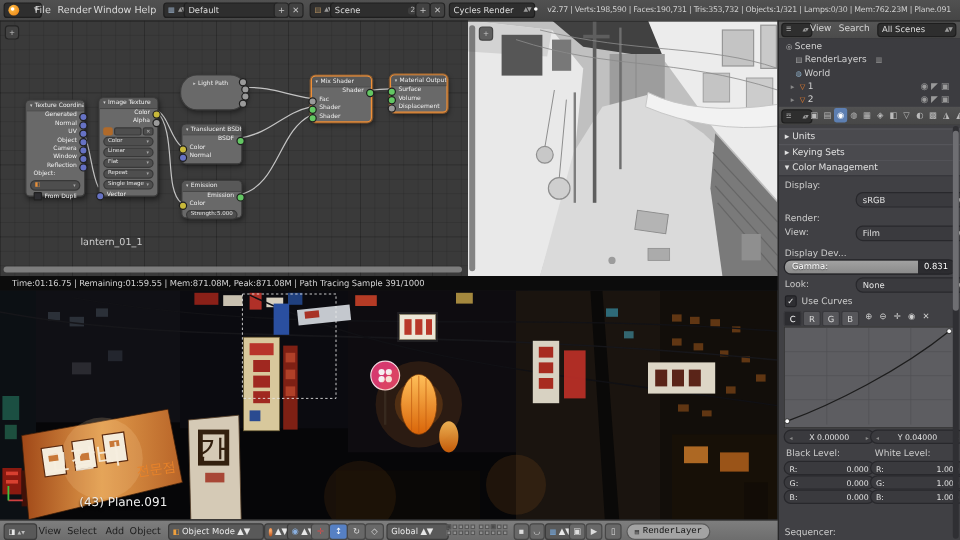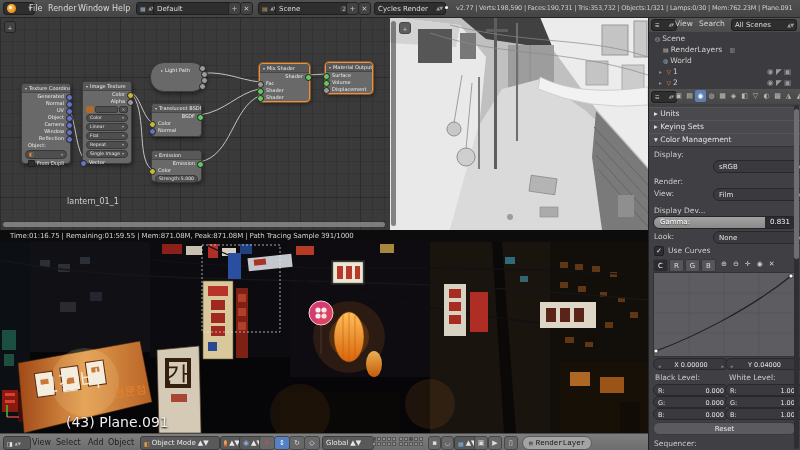--- a/index.html
+++ b/index.html
@@ -42,21 +42,21 @@
   .nopt{background:#4e4e4e;border:1px solid #383838;border-radius:6px;height:6px;line-height:6px;
         margin:1px 3px;padding:0 3px;display:flex;font-size:4.6px;color:#e4e4e4;}
   .nopt .ar{margin-left:auto;font-size:4px;color:#aaa;}
   .nlabel{font-size:8px;color:#cfcfcf;margin-left:39px;}
   .hscroll{background:#8a8a8a;border-radius:3px;height:5px;opacity:.85;}
   
   .vp3d{left:390px;top:17px;width:258px;height:213px;overflow:hidden;background:#bfbfbf;}
   .statsbar{left:0;top:230px;width:648px;height:12px;background:#0c0c0c;color:#d2d2d2;
             font-size:7px;letter-spacing:-0.1px;line-height:12px;white-space:nowrap;z-index:5;}
   .rendervp{left:0;top:242px;width:648px;height:191px;background:#060608;overflow:hidden;}
-  .vpoverlay{font-size:14px;color:#efefef;text-shadow:0 1px 2px #000;padding-left:40px;}
+  .vpoverlay{font-size:10px;color:#efefef;text-shadow:0 1px 2px #000;padding-left:40px;}
   
   .btoolbar{left:0;top:433px;width:648px;height:17px;background:linear-gradient(#7e7e7e,#6c6c6c);
             border-top:1px solid #4a4a4a;z-index:30;}
   .bmenu{font-size:8px;color:#1f1f1f;line-height:17px;}
   .tdd{background:#595959;border:1px solid #3c3c3c;border-radius:3px;height:12px;display:flex;
        align-items:center;gap:2px;padding:0 3px;font-size:7px;color:#e8e8e8;}
   .tbtn{background:#686868;border:1px solid #474747;border-radius:3px;height:12px;width:14px;
         display:flex;align-items:center;justify-content:center;font-size:7px;color:#ddd;}
   .tbtn.active{background:#5680c4;color:#fff;}
   .lgrid{display:grid;grid-template-columns:repeat(5,4px);grid-auto-rows:4px;gap:1px;}
@@ -711,23 +711,20 @@
       </div>
       <div class="r numf" style="left:4px;top:304px;width:66px;">
         <span>B:</span>
           <span style="margin-left:auto;">0.000</span>
       </div>
       <div class="r numf" style="left:76px;top:304px;width:69px;">
         <span>B:</span>
           <span style="margin-left:auto;">1.000</span>
       </div>
 
-      <div class="r pbtn" style="left:4px;top:318px;width:141px;">
-        <span>Reset</span>
-      </div>
 
       <span class="r plabel" style="left:5px;top:335px;">Sequencer:</span>
 
     </div>
 
     <div class="r pscroll" style="left:145px;top:88px;height:344px;">
       <div class="pthumb" style="height:150px;margin-top:4px;"></div>
     </div>
   </div>
 

